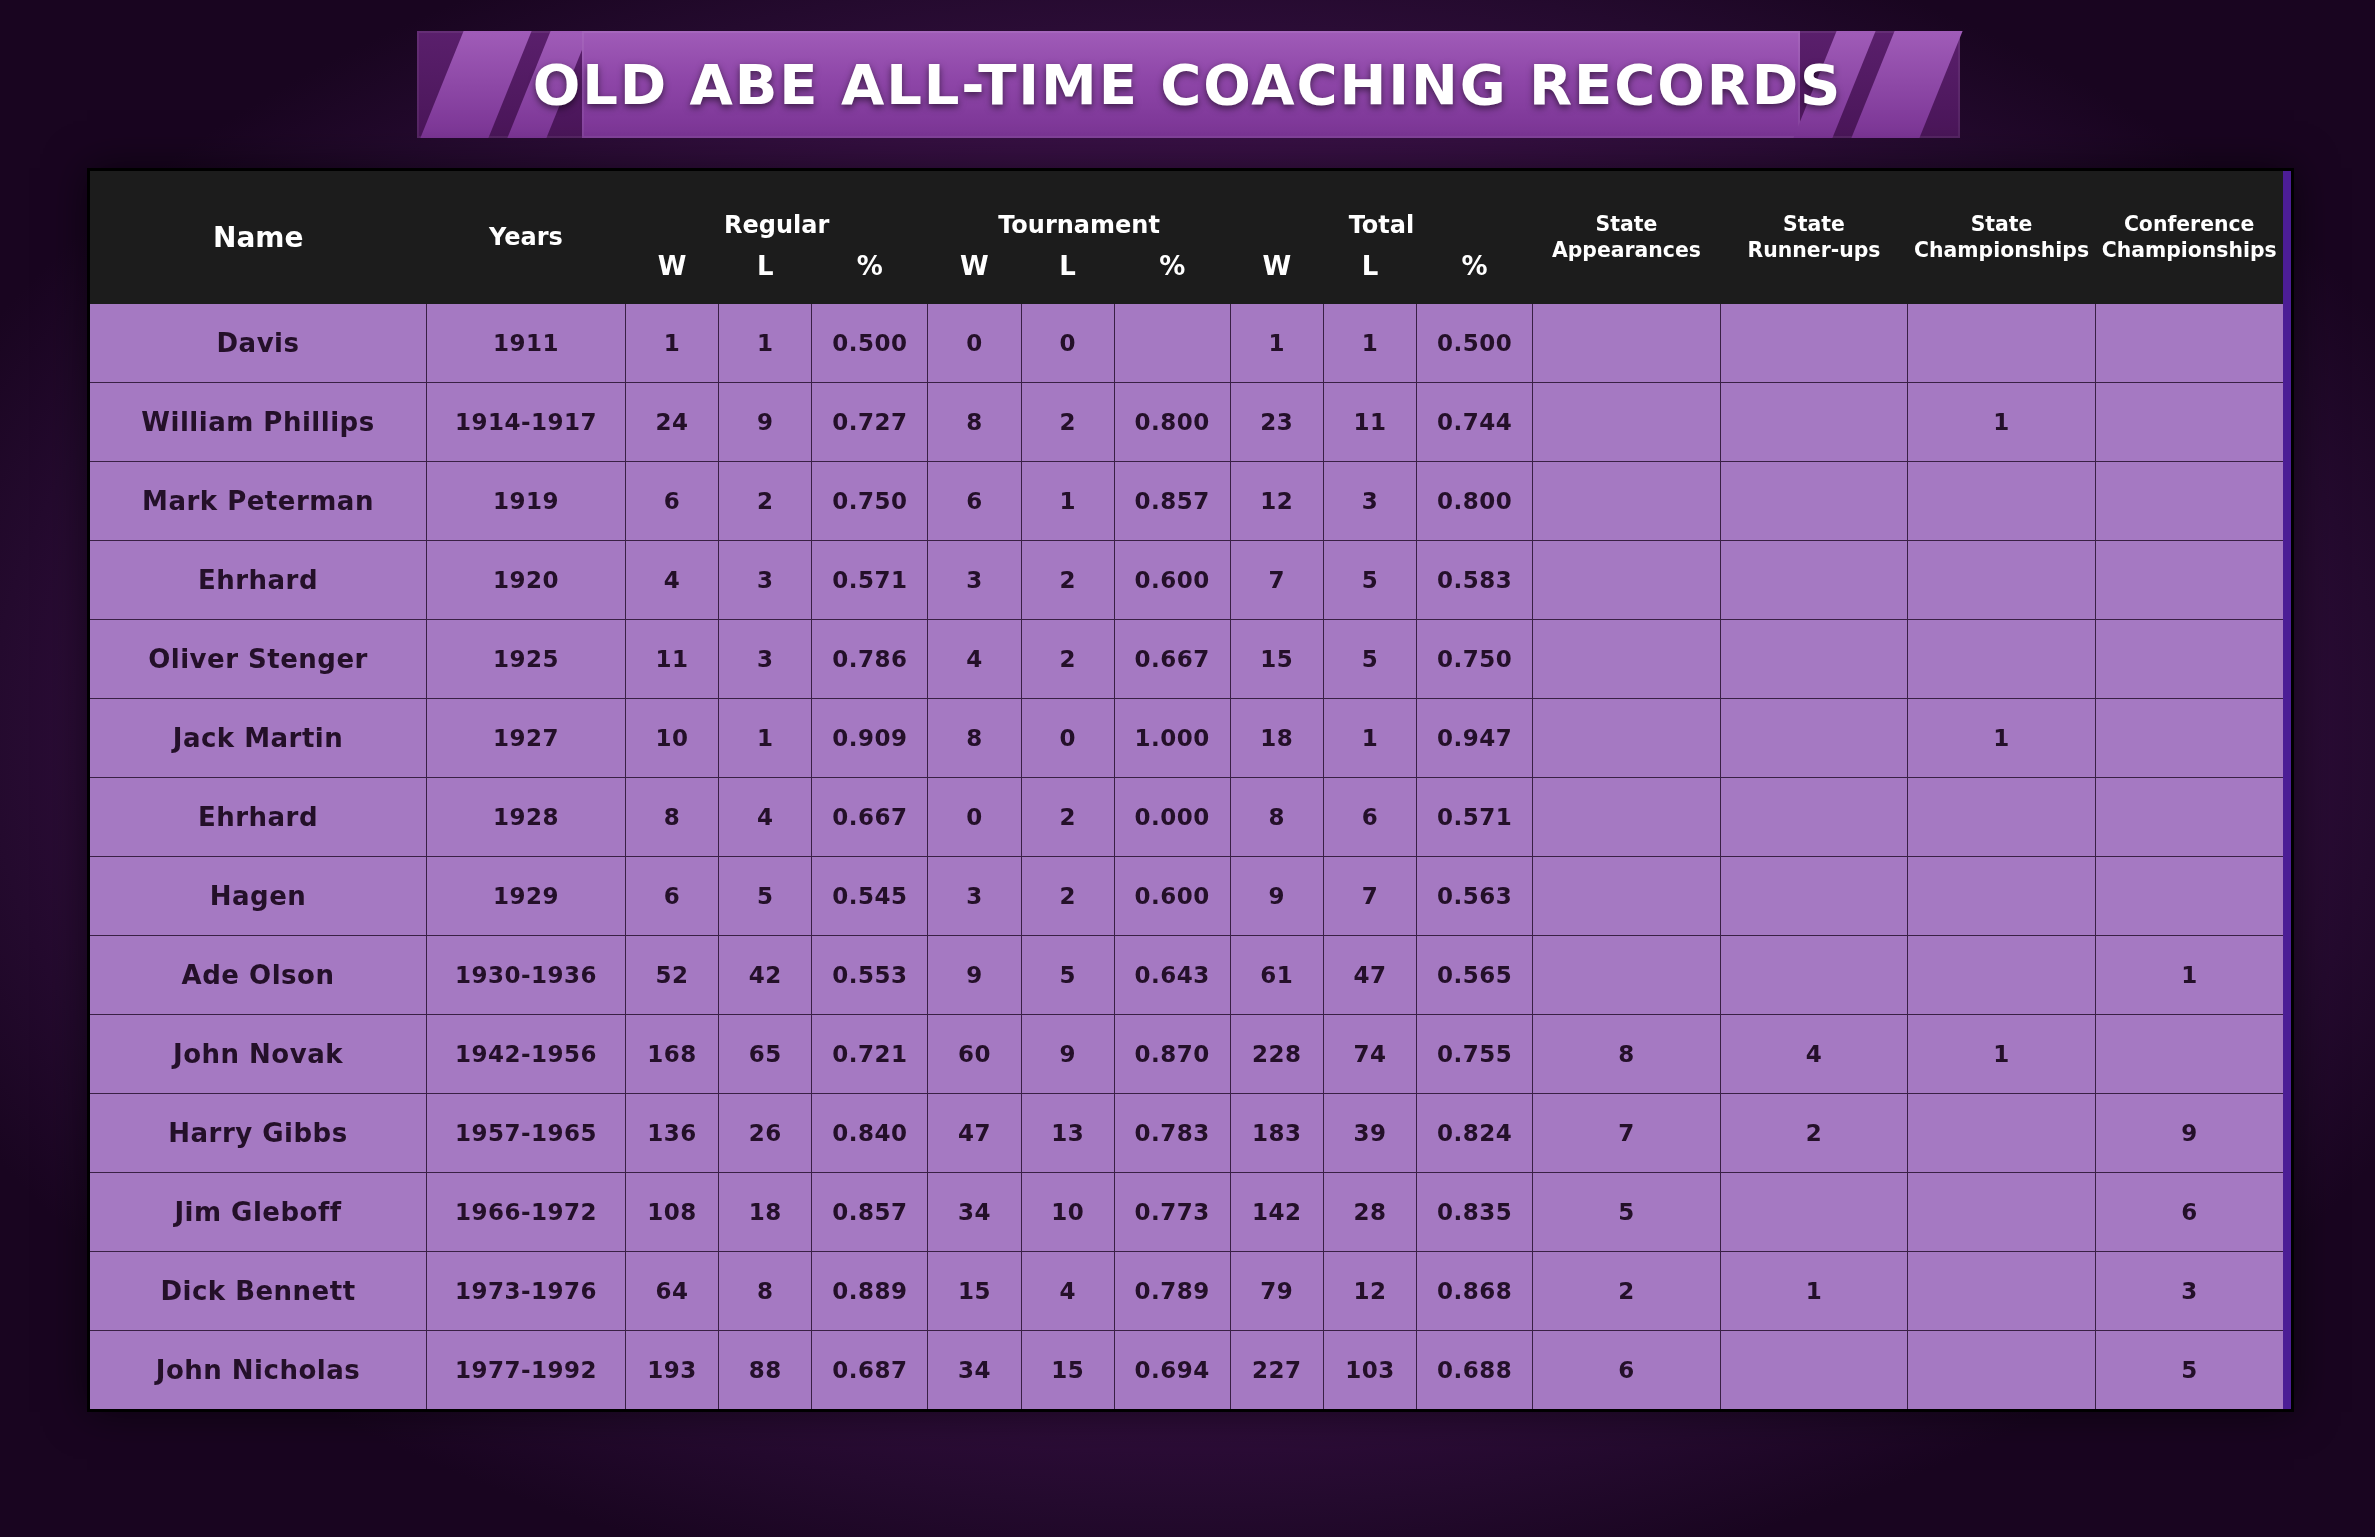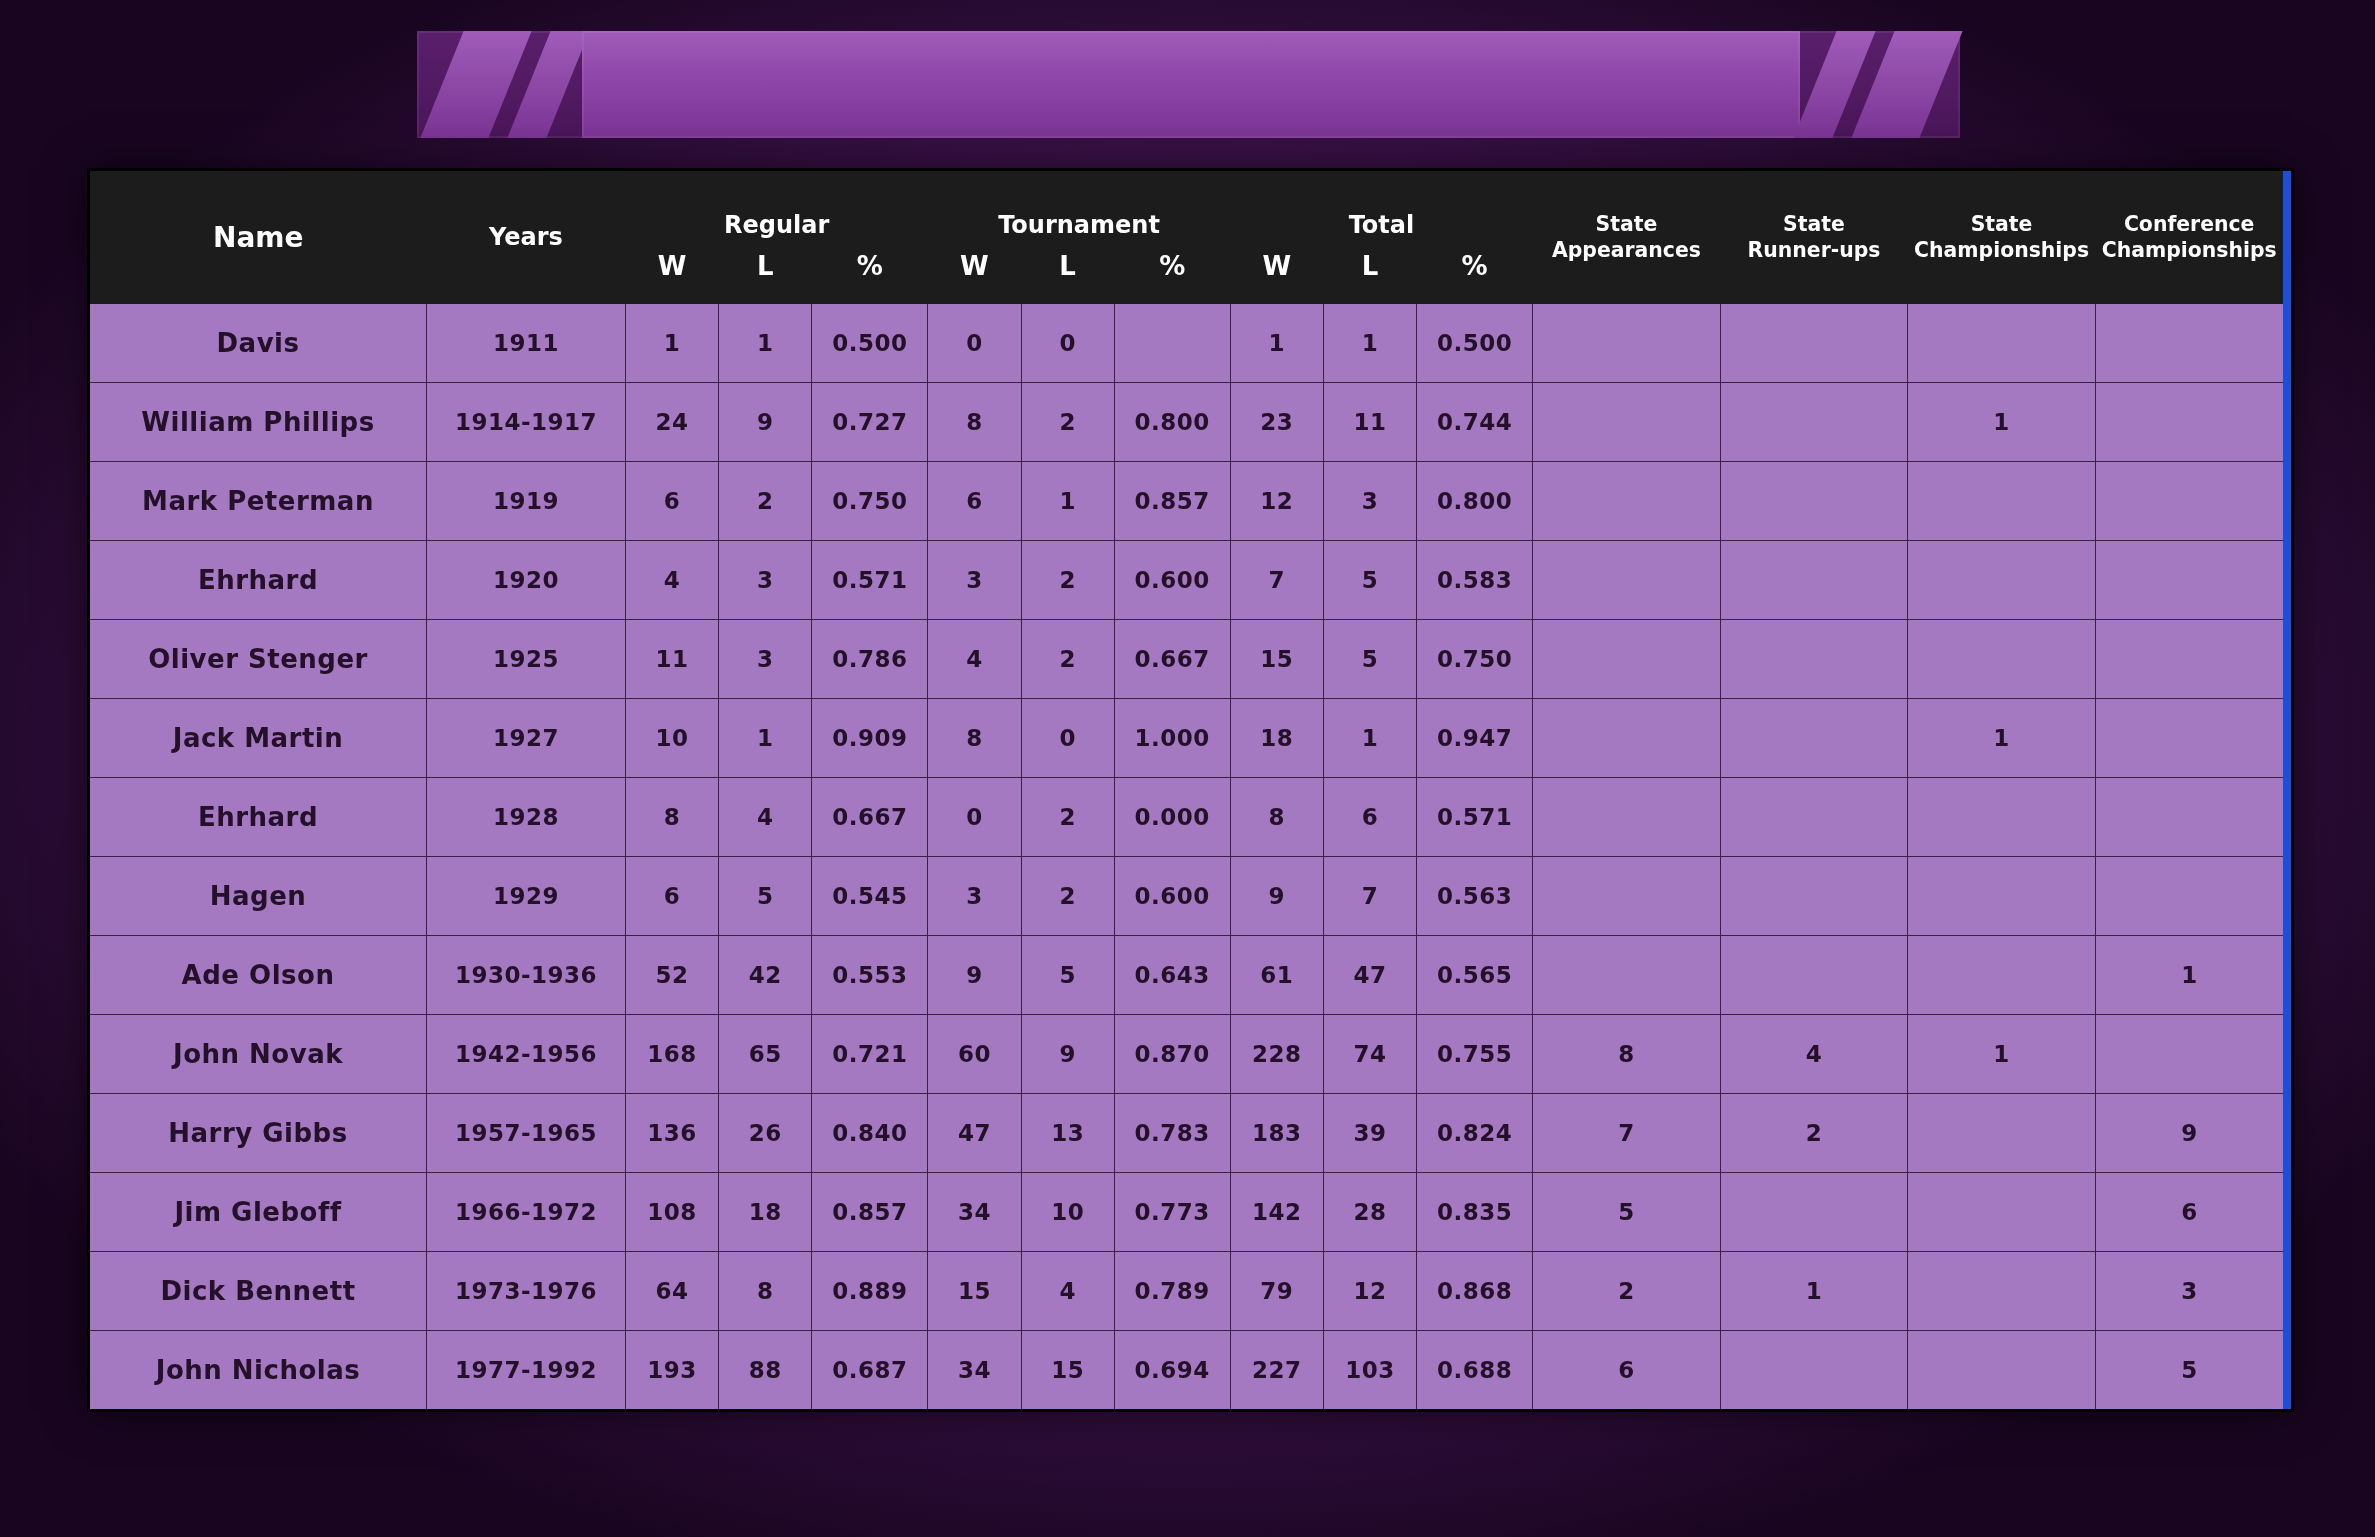--- a/index.html
+++ b/index.html
@@ -63,21 +63,21 @@
   }
 
   
   .table-frame {
     position: absolute;
     left: 87px;
     top: 168px;
     width: 2201px;
     border: 3.9px solid #000;
     box-shadow: 0 0 39px rgba(0,0,0,0.55);
-    background: #1d4ed8;
+    background: #4c1d95;
   }
   table {
     border-collapse: collapse;
     width: 2193px;
     table-layout: fixed;
   }
   thead th {
     background: #1c1c1c;
     color: #ffffff;
     font-family: "DejaVu Sans", sans-serif;
@@ -136,20 +136,21 @@
 </head>
 <body>
 
 <div class="banner-wrap">
   <div class="banner-bar dark" style="left:417px; width:1543px;"></div>
   <div class="slash" style="left:442px; width:68px; background:linear-gradient(180deg,#a05cb8,#7b3595);"></div>
   <div class="slash" style="left:529px; width:39px; background:linear-gradient(180deg,#a05cb8,#7b3595);"></div>
   <div class="banner-bar" style="left:582px; width:1218px;"></div>
   <div class="slash" style="left:1815px; width:39px; background:linear-gradient(180deg,#a05cb8,#7b3595);"></div>
   <div class="slash" style="left:1873px; width:68px; background:linear-gradient(180deg,#a05cb8,#7b3595);"></div>
+  <div class="title">Old Abe All-Time Coaching Records</div>
 </div>
 
 <div class="table-frame">
   <table>
     <colgroup>
       <col class="c-name">
         <col class="c-years">
       <col class="c-num">
         <col class="c-num">
         <col class="c-pct">

